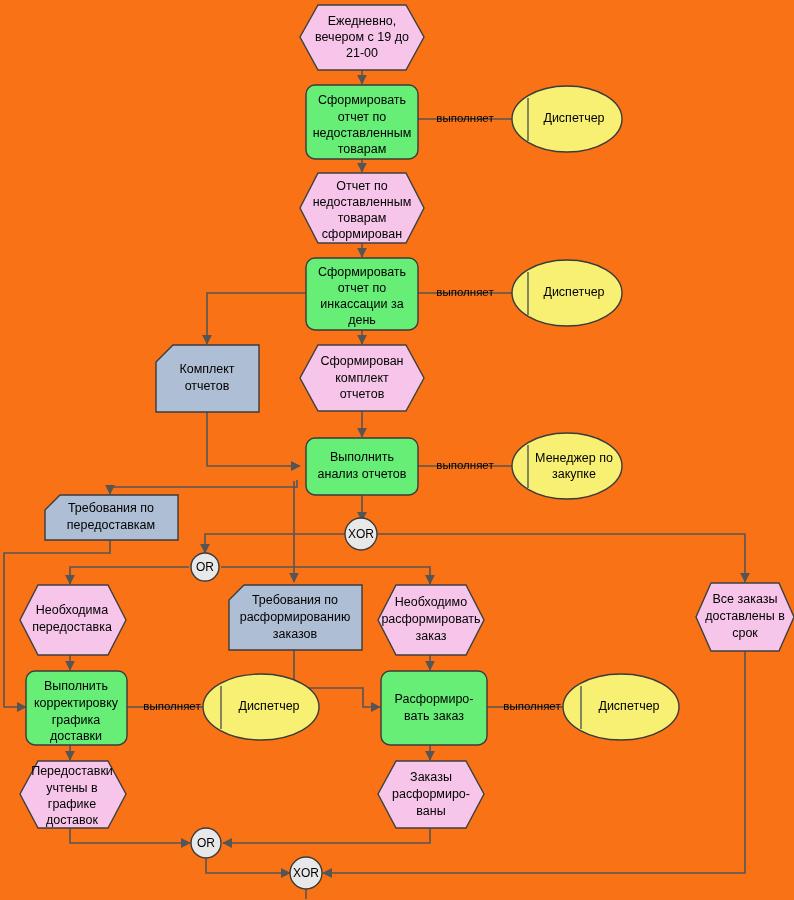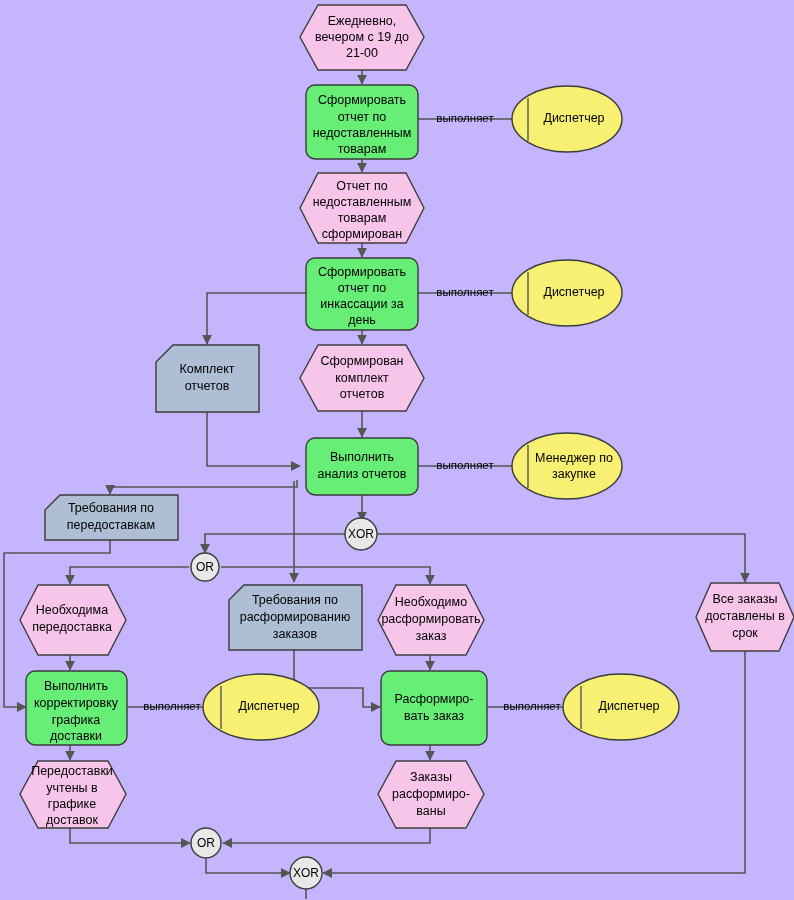--- a/index.html
+++ b/index.html
@@ -1,17 +1,17 @@
 <!DOCTYPE html>
 <html><head>
 <meta charset="utf-8">
 <style>
   html,body{margin:0;padding:0;background:#ffffff;}
   body{width:794px;height:900px;font-family:"Liberation Sans",sans-serif;}
-  #stage{position:relative;width:794px;height:900px;overflow:hidden;background:#c4b5fd;}
+  #stage{position:relative;width:794px;height:900px;overflow:hidden;background:#f97316;}
   svg#diagram{position:absolute;left:0;top:0;width:794px;height:900px;display:block;}
   .node-label{font-family:"Liberation Sans",sans-serif;font-size:12.5px;fill:#000;text-anchor:middle;dominant-baseline:middle;}
   .conn-label{font-family:"Liberation Sans",sans-serif;font-size:12px;fill:#000;text-anchor:middle;dominant-baseline:middle;}
   .edge-label{font-family:"Liberation Sans",sans-serif;font-size:11.5px;fill:#000;text-anchor:middle;dominant-baseline:middle;}
   .shape{stroke:#3b3b3b;stroke-width:1.4;}
   .evshape{stroke:#3f3f3f;stroke-width:1.4;}
   .line{stroke:#555555;stroke-width:1.6;fill:none;}
   .divline{stroke:#555555;stroke-width:1.4;}
 </style>
 </head>

